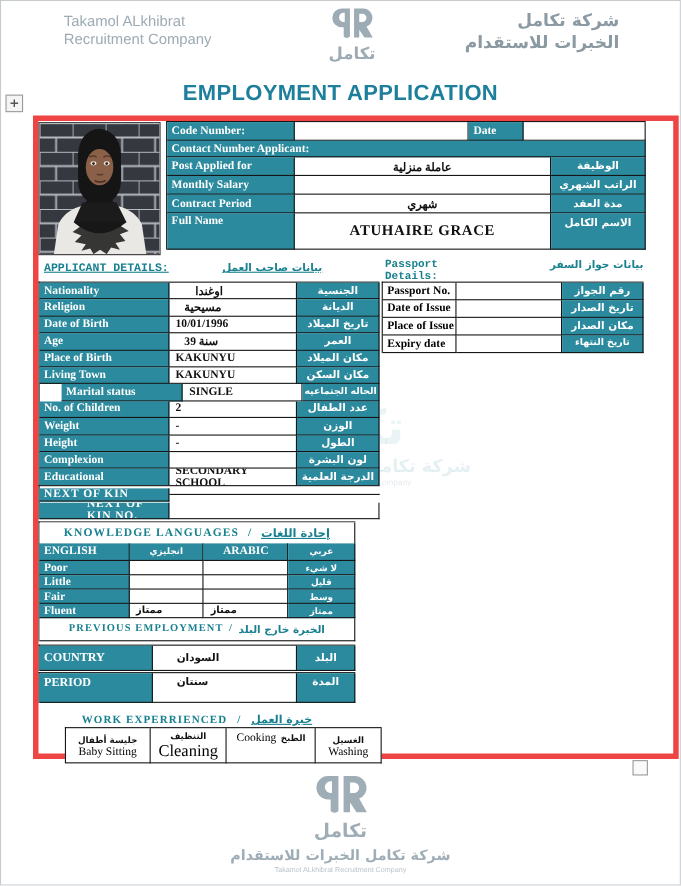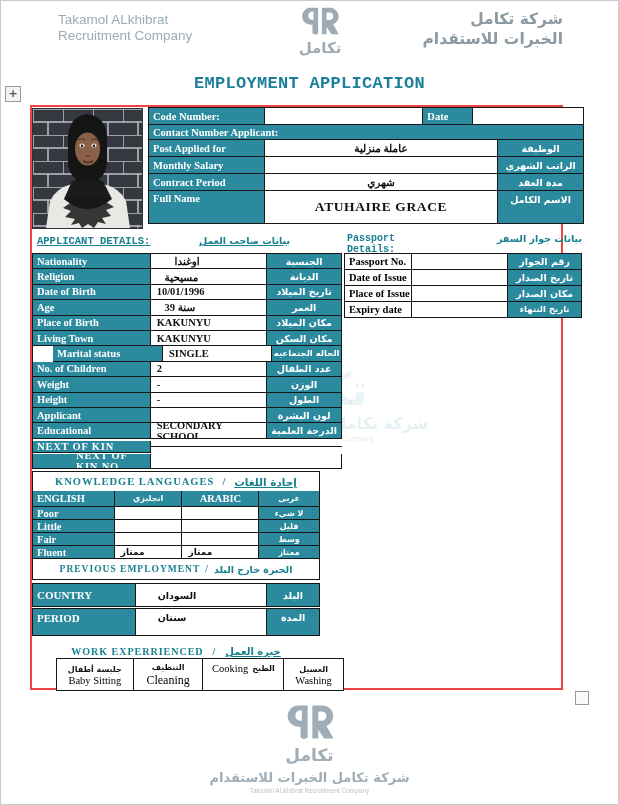--- a/index.html
+++ b/index.html
@@ -6,26 +6,26 @@
   #page{position:relative;width:619px;height:805px;background:#fff;overflow:hidden;
         box-shadow:inset 0 0 0 1px #c6cbcf;font-family:"Liberation Serif",serif;}
   .abs{position:absolute;}
   
   .hdr-en{left:58px;top:12px;font-family:"Liberation Sans",sans-serif;font-size:13.5px;
           color:#9dabb4;line-height:16px;}
   .hdr-logo{left:270px;top:5px;width:100px;text-align:center;color:#9dabb4;}
   .hdr-logo .ar-word{font-family:"DejaVu Sans",sans-serif;font-weight:bold;font-size:15px;line-height:14px;}
   .hdr-ar{right:56px;top:9px;text-align:right;font-family:"DejaVu Sans",sans-serif;
           font-size:15.5px;font-weight:600;color:#8b99a2;line-height:20px;}
-  .doc-title{left:0;top:74px;width:100%;text-align:center;font-family:Liberation Mono, monospace;
-             font-weight:bold;font-size:17px;color:#1d7f9c;letter-spacing:.3px;}
+  .doc-title{left:0;top:74px;width:100%;text-align:center;font-family:Liberation Sans, sans-serif;
+             font-weight:bold;font-size:20px;color:#1d7f9c;letter-spacing:.3px;}
   .move-handle{left:5px;top:86px;width:14px;height:14px;border:1px solid #9a9a9a;background:#f4f4f4;
                color:#555;font:bold 11px "DejaVu Sans",sans-serif;text-align:center;line-height:13px;cursor:move;}
   
-  .content-box{left:30px;top:105px;width:533px;height:585px;border:2px solid #ef4444;box-sizing:border-box;}
+  .content-box{left:30px;top:105px;width:587px;height:585px;border:5px solid #ef4444;box-sizing:border-box;}
   
   .tbl{position:absolute;border-top:1px solid #161616;border-left:1px solid #161616;box-sizing:border-box;background:#fff;}
   .row{display:flex;}
   .cell{border-right:1px solid #161616;border-bottom:1px solid #161616;box-sizing:border-box;
         display:flex;align-items:center;overflow:hidden;}
   .teal{background:#2b8a9d;color:#fff;}
   .lbl{font-weight:bold;font-size:10.5px;padding-left:4px;}
   .val{font-weight:bold;font-size:10.5px;color:#111;padding-left:6px;}
   .val.center{justify-content:center;padding-left:0;}
   .arc{font-family:"DejaVu Sans",sans-serif;font-weight:bold;font-size:9.5px;justify-content:center;text-align:center;line-height:11px;}
@@ -199,21 +199,21 @@
         <div class="cell teal lbl" style="width:118px;">Weight</div>
         <div class="cell val" style="width:117px;">-</div>
         <div class="cell teal arc" style="width:75px;">الوزن</div>
       </div>
       <div class="row" style="height:15.4px;">
         <div class="cell teal lbl" style="width:118px;">Height</div>
         <div class="cell val" style="width:117px;">-</div>
         <div class="cell teal arc" style="width:75px;">الطول</div>
       </div>
       <div class="row" style="height:15.4px;">
-        <div class="cell teal lbl" style="width:118px;">Applicant</div>
+        <div class="cell teal lbl" style="width:118px;">Complexion</div>
         <div class="cell val" style="width:117px;"></div>
         <div class="cell teal arc" style="width:75px;">لون البشرة</div>
       </div>
       <div class="row" style="height:15.4px;">
         <div class="cell teal lbl" style="width:118px;">Educational</div>
         <div class="cell val" style="width:117px;">SECONDARY SCHOOL</div>
         <div class="cell teal arc" style="width:75px;">الدرجة العلمية</div>
       </div>
     </div>
 
@@ -315,21 +315,21 @@
       <span class="teal-title ar-u" style="font-size:10px;">خبرة العمل</span>
     </div>
     <div class="tbl" style="left:0;top:551px;width:288px;margin-left:24px;">
       <div class="row" style="height:32px;">
         <div class="cell" style="width:77px;flex-direction:column;justify-content:center;">
           <div class="arc" style="color:#111;font-size:8px;">جليسة أطفال</div>
           <div style="font-size:10.5px;">Baby Sitting</div>
         </div>
         <div class="cell" style="width:70px;flex-direction:column;justify-content:center;">
           <div class="arc" style="color:#111;font-size:8px;">التنظيف</div>
-          <div style="font-size:12px;">Cleaning</div>
+          <div style="font-size:15px;">Cleaning</div>
         </div>
         <div class="cell" style="width:81px;justify-content:center;align-items:flex-start;padding-top:4px;" dir="rtl">
           <span class="arc" style="color:#111;font-size:8px;">الطبخ</span>
           <span style="font-size:10.5px;margin-right:4px;">Cooking</span>
         </div>
         <div class="cell" style="width:60px;flex-direction:column;justify-content:center;">
           <div class="arc" style="color:#111;font-size:8px;">الغسيل</div>
           <div style="font-size:10.5px;">Washing</div>
         </div>
       </div>

